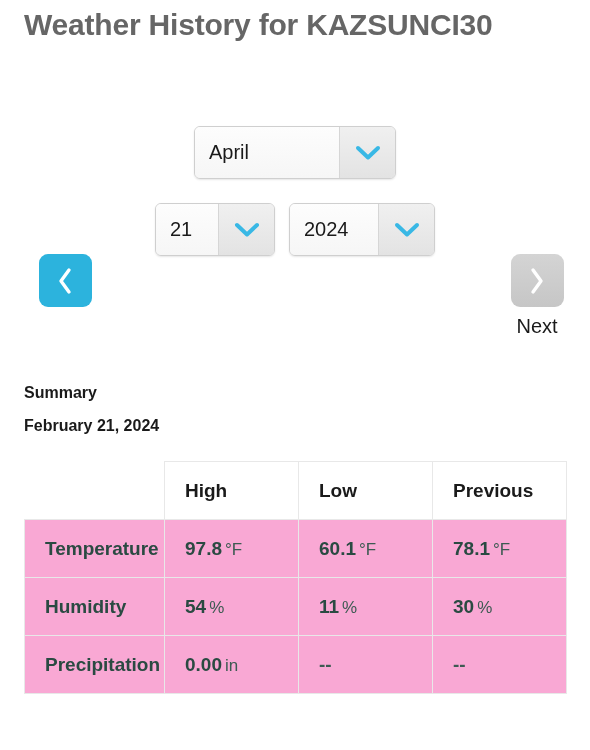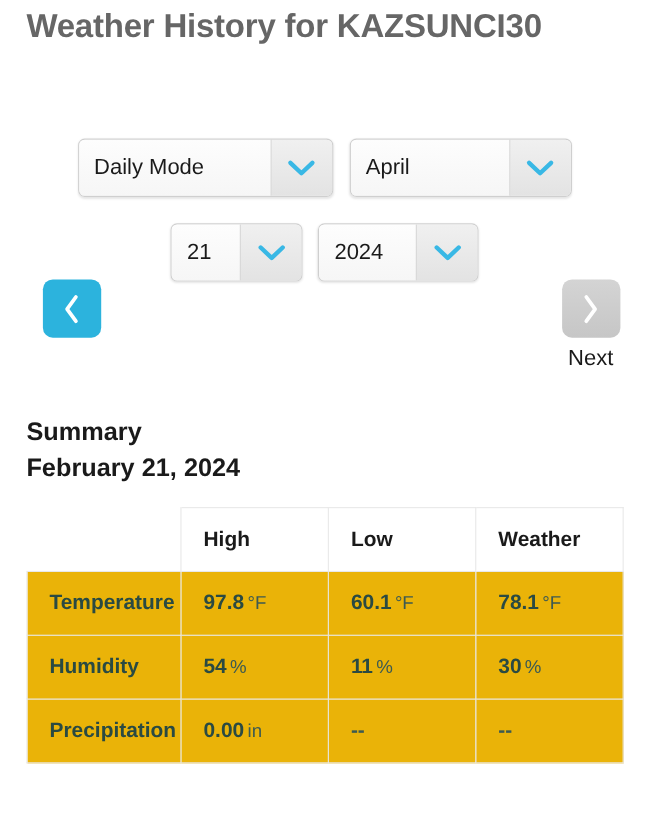--- a/index.html
+++ b/index.html
@@ -120,21 +120,21 @@
     cursor: pointer;
   }
 
   
   .summary-block {
     position: absolute;
     left: 24px;
     top: 376px;
   }
   .summary-title, .summary-date {
-    font-size: 23px;
+    font-size: 16px;
     font-weight: bold;
     color: #1a1a1a;
     line-height: 33px;
     white-space: nowrap;
   }
 
   
   .summary-table {
     position: absolute;
     left: 24px;
@@ -146,21 +146,21 @@
   .summary-table th,
   .summary-table td {
     border: 1px solid #e8e8e8;
     height: 58px;
     padding: 0 20px;
     text-align: left;
     vertical-align: middle;
     font-size: 19px;
   }
   .summary-table thead th { background: #ffffff; }
-  .summary-table tbody td { background: #eab308; }
+  .summary-table tbody td { background: #f9a8d4; }
 
   .col-label { width: 140px; }
   .col-val   { width: 134px; }
 
   .summary-table th.hdr {
     font-weight: bold;
     color: #1a1a1a;
   }
   .summary-table th.hdr-blank { border-left-color: #ffffff; border-top-color: #ffffff; }
 
@@ -186,28 +186,20 @@
 </style>
 </head>
 <body>
 
 <div class="page">
 
   <div class="page-title">Weather History for KAZSUNCI30</div>
 
   <div class="select-row row-1">
 
-    <div class="select sel-mode">
-      <div class="value">Daily Mode</div>
-      <div class="chev-box">
-        <svg width="26" height="16" viewBox="0 0 26 16" aria-hidden="true">
-          <path d="M3 3 L13 12.5 L23 3" fill="none" stroke="#39b8e5" stroke-width="4" stroke-linecap="round" stroke-linejoin="round"></path>
-        </svg>
-      </div>
-    </div>
 
     <div class="select sel-month">
       <div class="value">April</div>
       <div class="chev-box">
         <svg width="26" height="16" viewBox="0 0 26 16" aria-hidden="true">
           <path d="M3 3 L13 12.5 L23 3" fill="none" stroke="#39b8e5" stroke-width="4" stroke-linecap="round" stroke-linejoin="round"></path>
         </svg>
       </div>
     </div>
 
@@ -263,21 +255,21 @@
       <col class="col-label">
         <col class="col-val">
         <col class="col-val">
         <col class="col-val">
     </colgroup>
     <thead>
       <tr>
         <th class="hdr hdr-blank"></th>
         <th class="hdr">High</th>
         <th class="hdr">Low</th>
-        <th class="hdr">Weather</th>
+        <th class="hdr">Previous</th>
       </tr>
     </thead>
     <tbody>
 
       <tr>
         <td class="row-label">Temperature</td>
         <td>
           <span class="cell-num">97.8</span><span class="cell-unit">°F</span>
         </td>
         <td>

